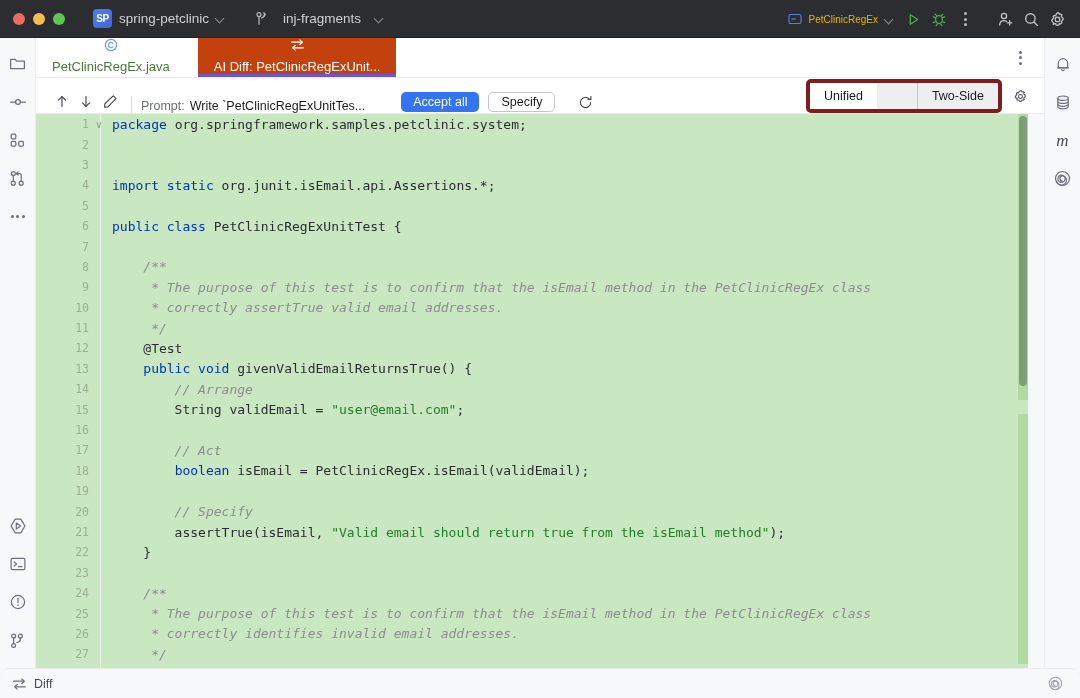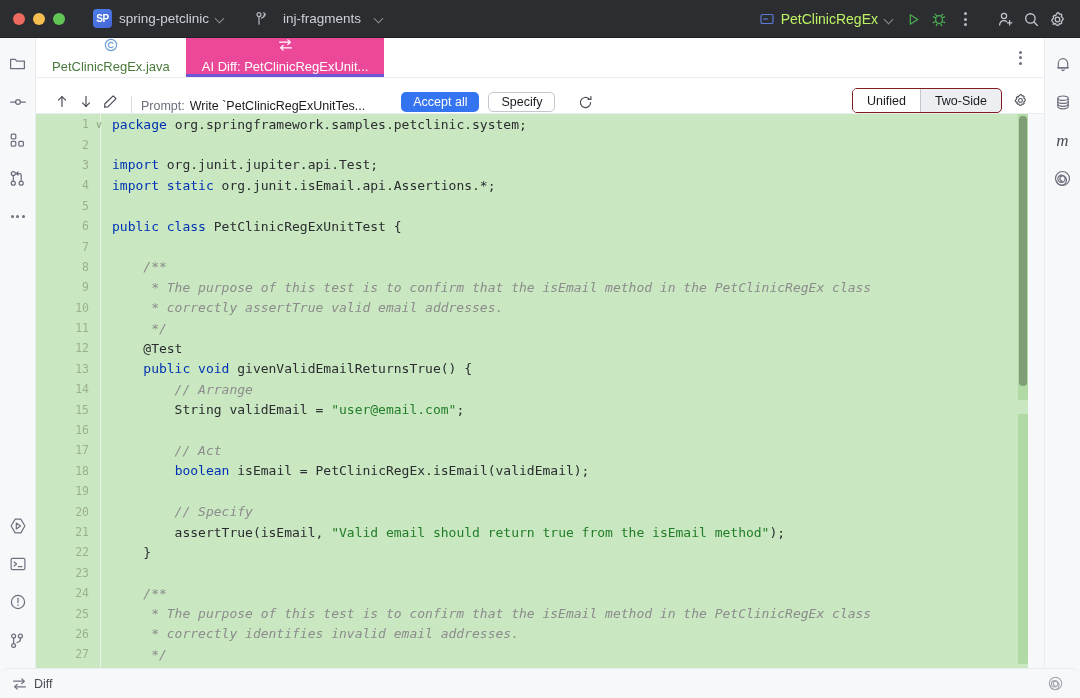--- a/index.html
+++ b/index.html
@@ -43,21 +43,21 @@
     content: ""; position: absolute; left: 0; top: 1px;
     width: 6px; height: 6px;
     border-right: 1.4px solid #c3c5cb; border-bottom: 1.4px solid #c3c5cb;
     transform: rotate(45deg);
   }
   .branch { display: flex; align-items: center; gap: 14px; margin-left: 18px; height: 24px; padding: 0 6px; border-radius: 5px; }
   .branch-name { color: #ced0d6; font-size: 13.5px; }
 
   .tb-right { position: absolute; right: 0; top: 0; height: 38px; display: flex; align-items: center; }
   .runcfg { display: flex; align-items: center; gap: 7px; height: 24px; padding: 0 6px; border-radius: 5px; }
-  .runcfg-name { color: #bef264; font-size: 14px; }
+  .runcfg-name { color: #eab308; font-size: 10px; }
   .ticon { width: 26px; height: 26px; display: flex; align-items: center; justify-content: center; border-radius: 5px; }
   .tb-sep { width: 14px; }
 
   
   .leftbar {
     position: absolute; left: 0; top: 38px; width: 36px; height: 630px;
     background: #f7f8fa; border-right: 1px solid #ebecf0;
     display: flex; flex-direction: column; align-items: center;
   }
   .leftbar .sp { flex: 1; }
@@ -71,21 +71,21 @@
     display: flex; flex-direction: column; align-items: center;
   }
 
   
   .editor-area { position: absolute; left: 36px; top: 38px; width: 1008px; height: 630px; background: #ffffff; }
 
   
   .tabbar { position: relative; height: 40px; background: #ffffff; display: flex; align-items: stretch; border-bottom: 1px solid #ebecf0; }
   .tab { display: flex; align-items: center; gap: 7px; padding: 0 16px; font-size: 13px; color: #2b2d30; position: relative; flex-direction: column; }
   .tab.inactive { color: #4a7a3c; }
-  .tab.active { background: #ec4899; color: #ffffff; }
+  .tab.active { background: #c2410c; color: #ffffff; margin-left: 12px; }
   .tab.active::after { content: ""; position: absolute; left: 0; right: 0; bottom: 0; height: 3px; background: #6b57d6; }
   .tab-close { margin-left: 6px; opacity: .72; display: flex; align-items: center; }
   .tabbar-right { margin-left: auto; display: flex; align-items: center; padding-right: 12px; }
   .kebab { width: 24px; height: 24px; display: flex; flex-direction: column; align-items: center; justify-content: center; gap: 2.5px; }
   .kebab i { width: 3px; height: 3px; border-radius: 50%; background: #6c707e; display: block; }
 
   
   .difftoolbar {
     position: relative; height: 36px; background: #ffffff;
     display: flex; align-items: flex-end; padding: 0 12px 0 14px; gap: 0;
@@ -94,21 +94,21 @@
   .tb-ico { width: 24px; height: 24px; display: flex; align-items: center; justify-content: center; border-radius: 4px; }
   .vsep { width: 1px; height: 17px; background: #d7dae0; margin: 0 9px; }
   .prompt-label { font-size: 12.5px; color: #6c707e; margin-right: 5px; }
   .prompt-val { font-size: 12.5px; color: #1b1b1f; max-width: 215px; overflow: hidden; white-space: nowrap; }
   .tb-mid { display: flex; align-items: center; gap: 9px; margin-left: 36px; }
   .btn { font-size: 12.5px; height: 20px; padding: 0 12px; border-radius: 5px; display: flex; align-items: center; }
   .btn.primary { background: #3574f0; color: #ffffff; }
   .btn.ghost { background: #ffffff; color: #1b1b1f; border: 1px solid #c4c7cf; }
   .refresh { margin-left: 10px; width: 22px; height: 22px; display: flex; align-items: center; justify-content: center; }
   .tb-end { margin-left: auto; display: flex; align-items: center; gap: 6px; }
-  .segmented { display: flex; border: 1px solid #7f1d1d; border-radius: 5px; overflow: hidden; height: 25px; background: #eceef2; }
+  .segmented { display: flex; border: 4px solid #7f1d1d; border-radius: 5px; overflow: hidden; height: 34px; background: #eceef2; gap: 40px; }
   .seg { font-size: 12.5px; padding: 0 14px; display: flex; align-items: center; color: #1b1b1f; }
   .seg.on { background: #ffffff; }
   .seg + .seg { border-left: 1px solid #c4c7cf; }
 
   
   .codepanel { position: relative; height: 554px; background: #f7f8fa; overflow: hidden; }
   .code-bg { position: absolute; left: 0; top: 0; width: 992px; height: 554px; background: #c9e7c0; }
   .gutter-line { position: absolute; left: 64px; top: 0; width: 1px; height: 554px; background: #e7f2e3; }
   .code-rows { position: absolute; left: 0; top: 0; width: 992px; }
   .row { height: 20.4px; display: flex; align-items: center; white-space: pre; }
@@ -412,21 +412,21 @@
         </div>
       </div>
     </div>
 
     <div class="codepanel">
       <div class="code-bg"></div>
       <div class="gutter-line"></div>
       <div class="code-rows" id="code-rows">
           <div class="row"><span class="lnum">1</span><span class="fold">∨</span><span class="ltext"><span class="kw">package </span><span>org.springframework.samples.petclinic.system;</span></span></div>
           <div class="row"><span class="lnum">2</span><span class="fold"></span><span class="ltext"></span></div>
-          <div class="row"><span class="lnum">3</span><span class="fold"></span><span class="ltext"><span class="kw">import </span><span>org.junit.jupiter.api.Test;</span></span></div>
+          <div class="row"><span class="lnum">3</span><span class="fold"></span></div>
           <div class="row"><span class="lnum">4</span><span class="fold"></span><span class="ltext"><span class="kw">import static </span><span>org.junit.isEmail.api.Assertions.*;</span></span></div>
           <div class="row"><span class="lnum">5</span><span class="fold"></span><span class="ltext"></span></div>
           <div class="row"><span class="lnum">6</span><span class="fold"></span><span class="ltext"><span class="kw">public class </span><span>PetClinicRegExUnitTest {</span></span></div>
           <div class="row"><span class="lnum">7</span><span class="fold"></span><span class="ltext"></span></div>
           <div class="row"><span class="lnum">8</span><span class="fold"></span><span class="ltext"><span class="cmt">    /**</span></span></div>
           <div class="row"><span class="lnum">9</span><span class="fold"></span><span class="ltext"><span class="cmt">     * The purpose of this test is to confirm that the isEmail method in the PetClinicRegEx class</span></span></div>
           <div class="row"><span class="lnum">10</span><span class="fold"></span><span class="ltext"><span class="cmt">     * correctly assertTrue valid email addresses.</span></span></div>
           <div class="row"><span class="lnum">11</span><span class="fold"></span><span class="ltext"><span class="cmt">     */</span></span></div>
           <div class="row"><span class="lnum">12</span><span class="fold"></span><span class="ltext"><span class="ann">    @Test</span></span></div>
           <div class="row"><span class="lnum">13</span><span class="fold"></span><span class="ltext"><span>    </span><span class="kw">public void </span><span>givenValidEmailReturnsTrue() {</span></span></div>

